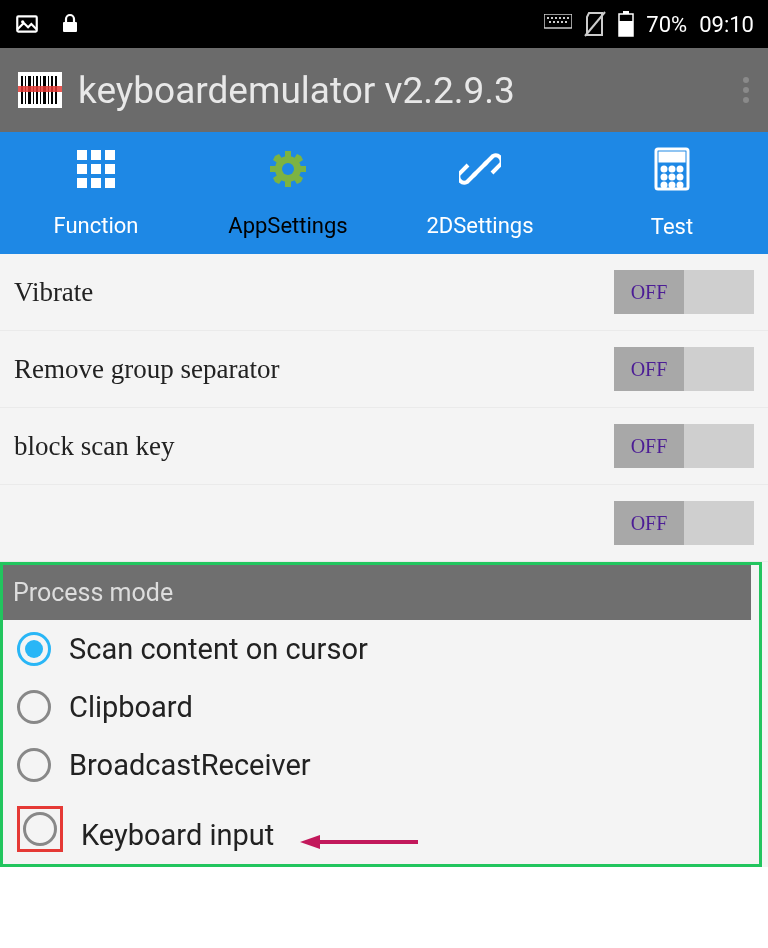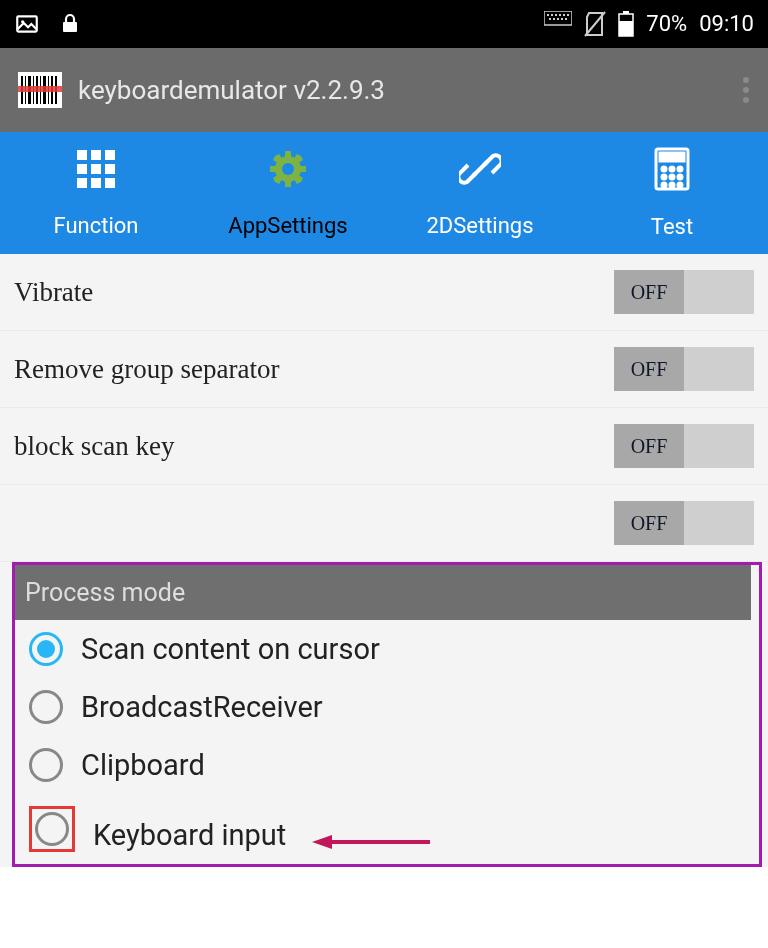--- a/index.html
+++ b/index.html
@@ -1,35 +1,35 @@
 <!DOCTYPE html>
 <html><head>
   <meta charset="utf-8">
   <style>
     * { margin: 0; padding: 0; box-sizing: border-box; }
     body { font-family: Roboto, Arial, sans-serif; background: #fff; width: 768px; height: 948px; overflow: hidden; }
 
     .status-bar { height: 48px; background: #000; color: #fff; display: flex; align-items: center; padding: 0 14px; }
     .status-left { display: flex; gap: 18px; align-items: center; }
-    .status-right { margin-left: auto; display: flex; gap: 12px; align-items: flex-start; font-size: 22px; padding-left: 15px; }
+    .status-right { margin-left: auto; display: flex; gap: 12px; align-items: center; font-size: 22px; padding-left: 15px; }
 
     .app-bar { height: 84px; background: #6b6b6b; display: flex; align-items: center; padding: 0 18px; gap: 16px; color: #e0e0e0; }
-    .app-title { font-size: 26px; font-weight: 400; color: #e8e8e8; }
+    .app-title { font-size: 37px; font-weight: 400; color: #e8e8e8; }
     .app-menu { margin-left: auto; color: #8a8a8a; }
 
     .tab-bar { height: 122px; background: #1e88e5; display: flex; }
     .tab { flex: 1; display: flex; flex-direction: column; align-items: center; justify-content: center; gap: 18px; color: #fff; font-size: 22px; cursor: pointer; }
     .tab.active { color: #000000; }
 
     .content { background: #f4f4f4; }
     .setting-row { display: flex; align-items: center; padding: 0 14px; height: 77px; font-size: 27px; color: #222; border-bottom: 1px solid rgba(0,0,0,0.04); font-family: Liberation Serif, serif; }
     .toggle { margin-left: auto; width: 140px; height: 44px; background: #cfcfcf; display: flex; align-items: center; position: relative; }
-    .toggle-knob { width: 70px; height: 44px; background: #a8a8a8; color: #0f172a; display: flex; align-items: center; justify-content: center; font-size: 20px; font-weight: 500; }
-
-    .highlight-box { border: 3px solid #a21caf; margin: 0 6px 0 12px; padding-right: 8px; }
+    .toggle-knob { width: 70px; height: 44px; background: #a8a8a8; color: #4c1d95; display: flex; align-items: center; justify-content: center; font-size: 20px; font-weight: 500; }
+
+    .highlight-box { border: 3px solid #22c55e; margin: 0 6px 0 0; padding-right: 8px; }
     .section-header { height: 55px; background: #6f6f6f; color: #ddd; font-size: 25px; display: flex; align-items: center; padding: 0 10px; }
     .radio-row { display: flex; align-items: flex-end; gap: 18px; padding: 12px 14px; font-size: 29px; color: #222; }
     .radio { width: 34px; height: 34px; border: 3px solid #888; border-radius: 50%; display: inline-flex; align-items: center; justify-content: center; flex-shrink: 0; }
     .radio.selected { border-color: #29b6f6; }
     .radio.selected::after { content: ""; width: 18px; height: 18px; background: #29b6f6; border-radius: 50%; }
     .radio-highlight { border: 3px solid #e53935; display: inline-flex; padding: 3px; }
 
     .arrow-annot { display: inline-flex; align-items: center; margin-left: 8px; }
 
     .barcode-icon svg, .status-bar svg, .app-menu svg { display: block; }
@@ -209,25 +209,25 @@
 
   <div class="highlight-box">
     <div class="section-header">Process mode</div>
 
     <div class="radio-row">
       <span class="radio selected"></span>
       <span>Scan content on cursor</span>
     </div>
     <div class="radio-row">
       <span class="radio"></span>
+      <span>Clipboard</span>
+    </div>
+    <div class="radio-row">
+      <span class="radio"></span>
       <span>BroadcastReceiver</span>
-    </div>
-    <div class="radio-row">
-      <span class="radio"></span>
-      <span>Clipboard</span>
     </div>
     <div class="radio-row">
       <span class="radio-highlight">
         <span class="radio"></span>
       </span>
       <span>Keyboard input</span>
       <span class="arrow-annot">
         <svg width="120" height="20" viewBox="0 0 120 20">
             <line x1="118" y1="10" x2="18" y2="10" stroke="#c2185b" stroke-width="4"></line>
             <polygon points="0,10 20,3 20,17" fill="#c2185b"></polygon>

